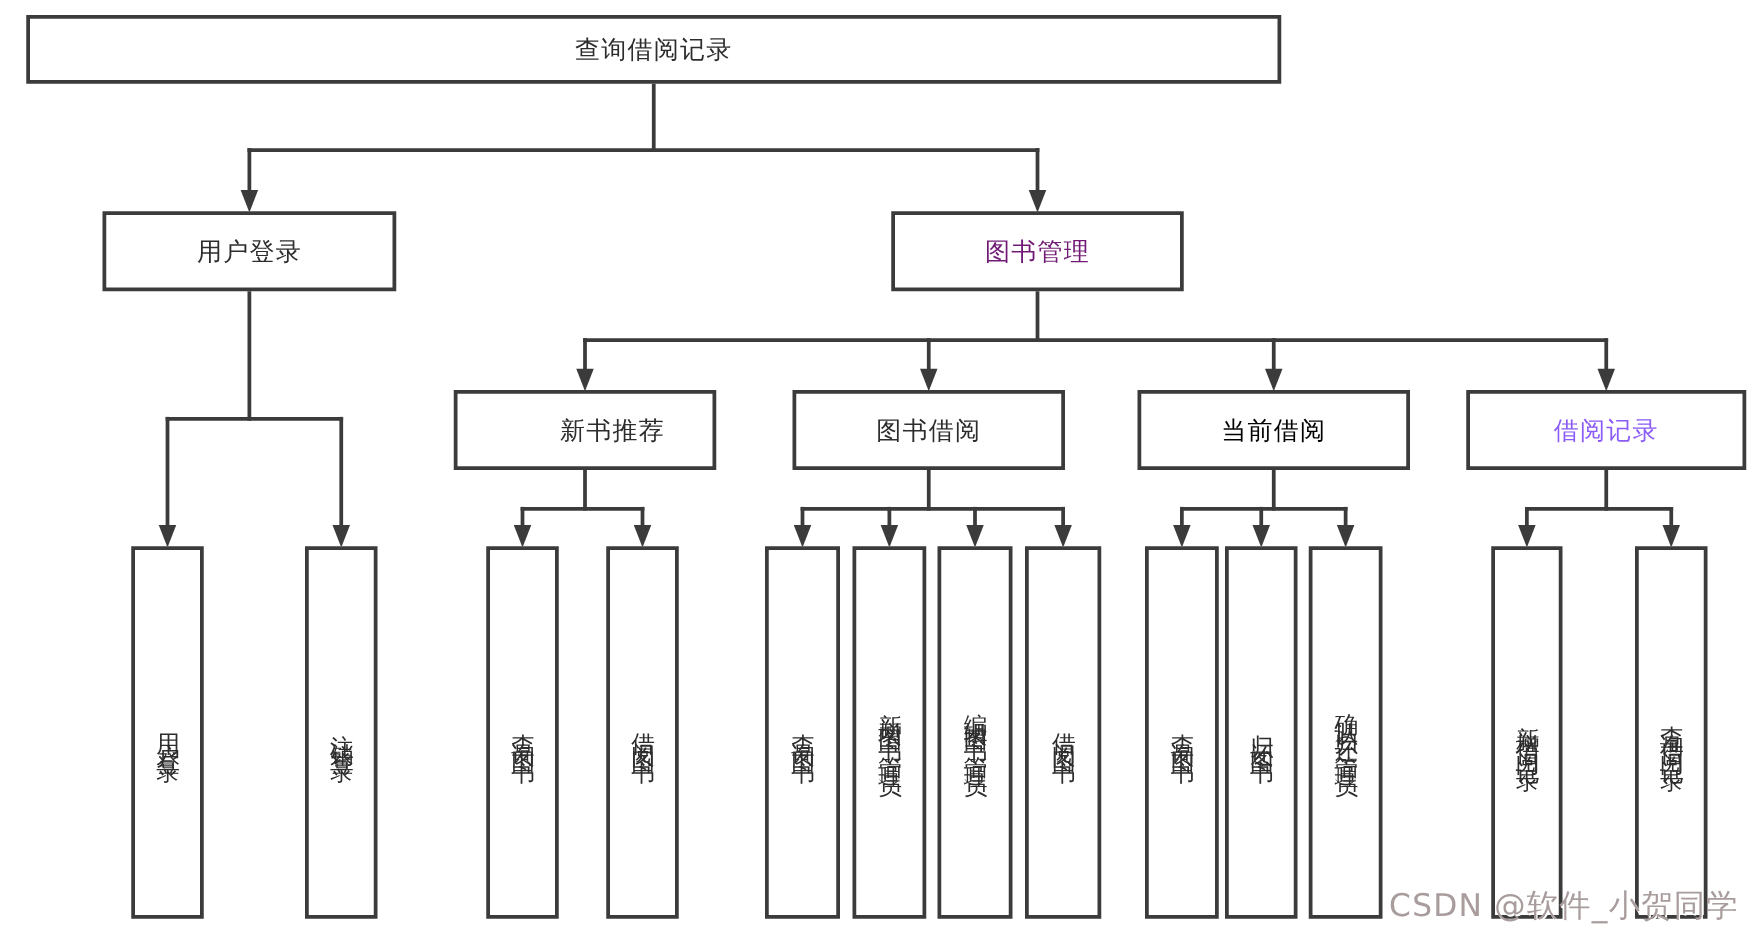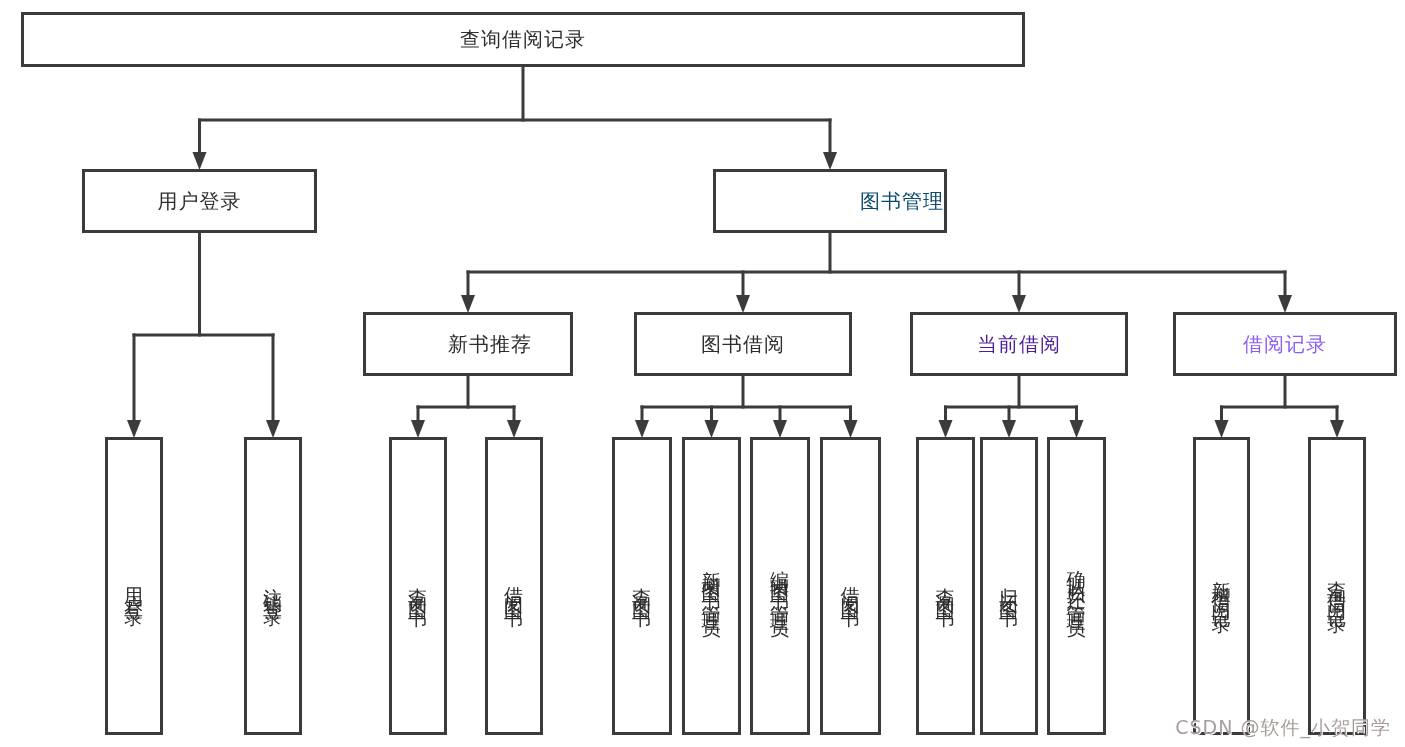--- a/index.html
+++ b/index.html
@@ -42,21 +42,21 @@
     writing-mode: vertical-rl;
     text-orientation: mixed;
     font-size: 19px;
     letter-spacing: 7px;
     line-height: 1;
   }
   .watermark {
     position: absolute;
     right: 14px;
     bottom: 6px;
-    font-size: 19px;
+    font-size: 25px;
     color: #a89c9c;
     text-shadow: 1px 1px 0 #ffffff;
     letter-spacing: 1px;
     white-space: nowrap;
     pointer-events: none;
   }
 </style>
 </head>
 <body>
 
@@ -115,30 +115,30 @@
       <line x1="1337" y1="407" x2="1337" y2="422" stroke="#3b3b3b" stroke-width="3" stroke-linecap="square"></line>
       <polygon points="1330,420 1344,420 1337,438" fill="#3b3b3b"></polygon>
     </svg>
   <div id="nodes">
       <div class="node h" style="left: 21px; top: 12px; width: 1004px; height: 55px; border-color: rgb(59, 59, 59); border-width: 3px; background: rgb(255, 255, 255); color: rgb(45, 45, 45);">
         <span class="label">查询借阅记录</span>
       </div>
       <div class="node h" style="left: 82px; top: 169px; width: 235px; height: 64px; border-color: rgb(59, 59, 59); border-width: 3px; background: rgb(255, 255, 255); color: rgb(45, 45, 45);">
         <span class="label">用户登录</span>
       </div>
-      <div class="node h" style="left: 713px; top: 169px; width: 234px; height: 64px; border-color: rgb(59, 59, 59); border-width: 3px; background: rgb(255, 255, 255); color: #0c4a6e; justify-content: flex-end;">
+      <div class="node h" style="left: 713px; top: 169px; width: 234px; height: 64px; border-color: rgb(59, 59, 59); border-width: 3px; background: rgb(255, 255, 255); color: #701a75;">
         <span class="label">图书管理</span>
       </div>
       <div class="node h" style="left: 363px; top: 312px; width: 210px; height: 64px; border-color: rgb(59, 59, 59); border-width: 3px; background: rgb(255, 255, 255); color: rgb(45, 45, 45); padding-left: 44px;">
         <span class="label">新书推荐</span>
       </div>
       <div class="node h" style="left: 634px; top: 312px; width: 218px; height: 64px; border-color: rgb(59, 59, 59); border-width: 3px; background: rgb(255, 255, 255); color: rgb(45, 45, 45);">
         <span class="label">图书借阅</span>
       </div>
-      <div class="node h" style="left: 910px; top: 312px; width: 218px; height: 64px; border-color: rgb(59, 59, 59); border-width: 3px; background: rgb(255, 255, 255); color: #4c1d95;">
+      <div class="node h" style="left: 910px; top: 312px; width: 218px; height: 64px; border-color: rgb(59, 59, 59); border-width: 3px; background: rgb(255, 255, 255); color: #000000;">
         <span class="label">当前借阅</span>
       </div>
       <div class="node h" style="left: 1173px; top: 312px; width: 224px; height: 64px; border-color: rgb(59, 59, 59); border-width: 3px; background: rgb(255, 255, 255); color: #8b5cf6;">
         <span class="label">借阅记录</span>
       </div>
       <div class="node v" style="left: 105px; top: 437px; width: 58px; height: 298px; border-color: rgb(59, 59, 59); border-width: 3px; background: rgb(255, 255, 255); color: rgb(45, 45, 45);">
         <span class="label">用户登录</span>
       </div>
       <div class="node v" style="left: 244px; top: 437px; width: 58px; height: 298px; border-color: rgb(59, 59, 59); border-width: 3px; background: rgb(255, 255, 255); color: rgb(45, 45, 45);">
         <span class="label">注销登录</span>

